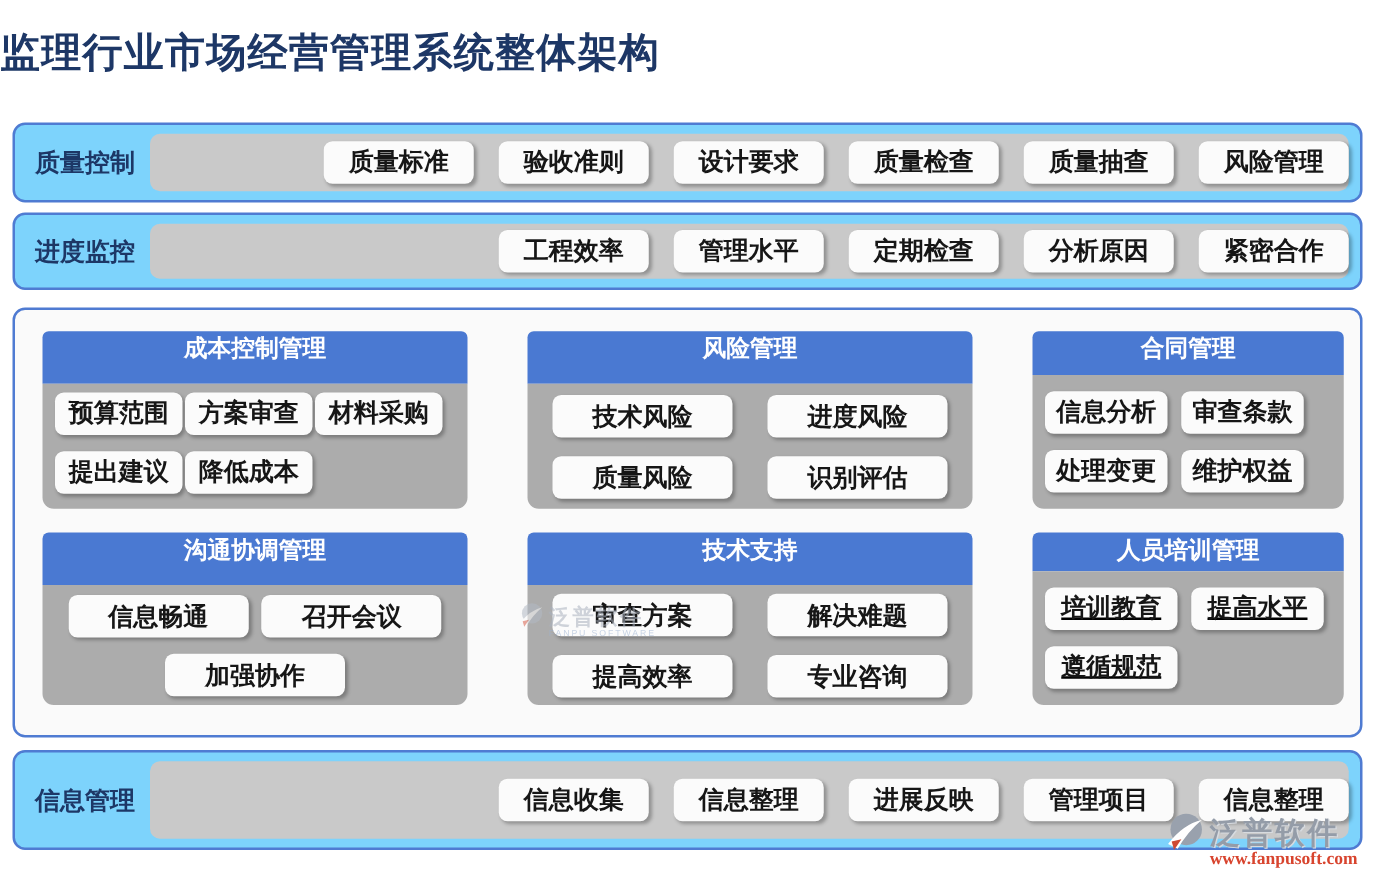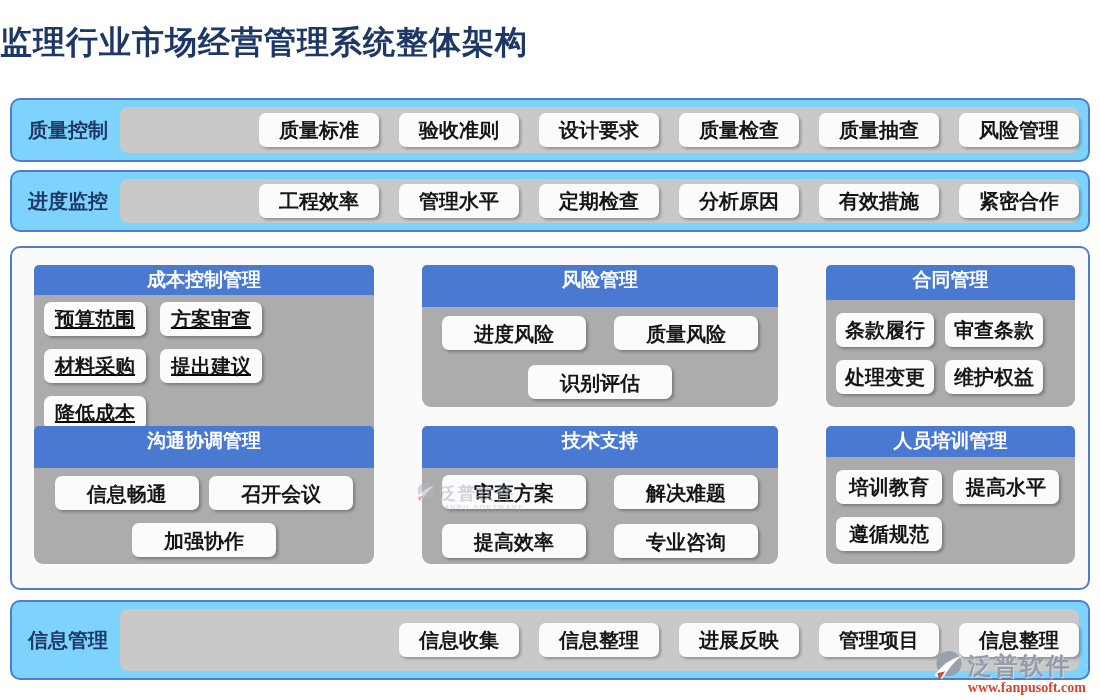--- a/index.html
+++ b/index.html
@@ -84,29 +84,29 @@
     box-sizing: border-box;
     height: 34px; line-height: 26px;
     background: #fbfbfb;
     border-radius: 7px;
     font-size: 20px; font-weight: bold;
     color: #161616;
     white-space: nowrap;
     box-shadow: 2px 2px 3px rgba(0,0,0,0.28);
   }
   .band .pill { padding: 4px 20px; }
-  .c1 .card-body { padding: 7px 10px; gap: 13px 14px; text-decoration: underline; }
+  .c1 .card-body { padding: 7px 10px; gap: 13px 2px; }
   .c1 .pill { padding: 4px 11px; }
   .c2 .card-body, .c5 .card-body { padding: 0 16px; column-gap: 28px; row-gap: 15px; justify-content: center; align-content: center; }
   .c2 .pill, .c5 .pill { padding: 5px 32px; }
   .c3 .card-body { padding: 13px 10px; gap: 13px 11px; }
   .c3 .pill { padding: 4px 9px; }
   .c4 .card-body { padding: 0 10px; row-gap: 13px; justify-content: space-evenly; align-content: center; }
   .c4 .pill { padding: 5px 32px; }
-  .c6 .card-body { padding: 13px 10px; gap: 13px 11px; }
+  .c6 .card-body { padding: 13px 10px; gap: 13px 11px; text-decoration: underline; }
   .c6 .pill { padding: 4px 13px; }
 
   
   .wm { position: absolute; display: flex; align-items: flex-start; pointer-events: none; }
   .wm-center { left: 402px; top: 234px; opacity: 0.55; }
   .wm-center .wm-brand { font-size: 17px; font-weight: bold; color: #aab2bf; letter-spacing: 2px; }
   .wm-center .wm-en { display: block; font-size: 7px; color: #9db3d2; letter-spacing: 1.5px; margin-top: -1px; }
   .wm-corner { right: 14px; top: 650px; }
   .wm-corner .wm-brand { font-size: 24px; font-weight: bold; color: #949ca8; letter-spacing: 2px; text-shadow: 1px 1px 0 #d7dbe0; }
   .wm-corner .wm-url { display: block; font-family: "Liberation Serif", serif; font-size: 14px; font-weight: bold; color: #d8442e; margin-top: -2px; }
@@ -131,51 +131,51 @@
       </div>
   </div>
 
   <div class="band band-2">
     <div class="band-label">进度监控</div>
     <div class="band-bar">
         <div class="pill">工程效率</div>
         <div class="pill">管理水平</div>
         <div class="pill">定期检查</div>
         <div class="pill">分析原因</div>
-        <div class="pill">有效措施</div>
         <div class="pill">紧密合作</div>
       </div>
   </div>
 
   <div class="panel">
 
     <div class="card c1">
       <div class="card-header">成本控制管理</div>
       <div class="card-body">
           <div class="pill">预算范围</div>
           <div class="pill">方案审查</div>
           <div class="pill">材料采购</div>
           <div class="pill">提出建议</div>
           <div class="pill">降低成本</div>
         </div>
     </div>
 
     <div class="card c2">
       <div class="card-header">风险管理</div>
       <div class="card-body">
+          <div class="pill">技术风险</div>
           <div class="pill">进度风险</div>
           <div class="pill">质量风险</div>
           <div class="pill">识别评估</div>
         </div>
     </div>
 
     <div class="card c3">
       <div class="card-header">合同管理</div>
       <div class="card-body">
-          <div class="pill">条款履行</div>
+          <div class="pill">信息分析</div>
           <div class="pill">审查条款</div>
           <div class="pill">处理变更</div>
           <div class="pill">维护权益</div>
         </div>
     </div>
 
     <div class="card c4">
       <div class="card-header">沟通协调管理</div>
       <div class="card-body">
           <div class="pill">信息畅通</div>

